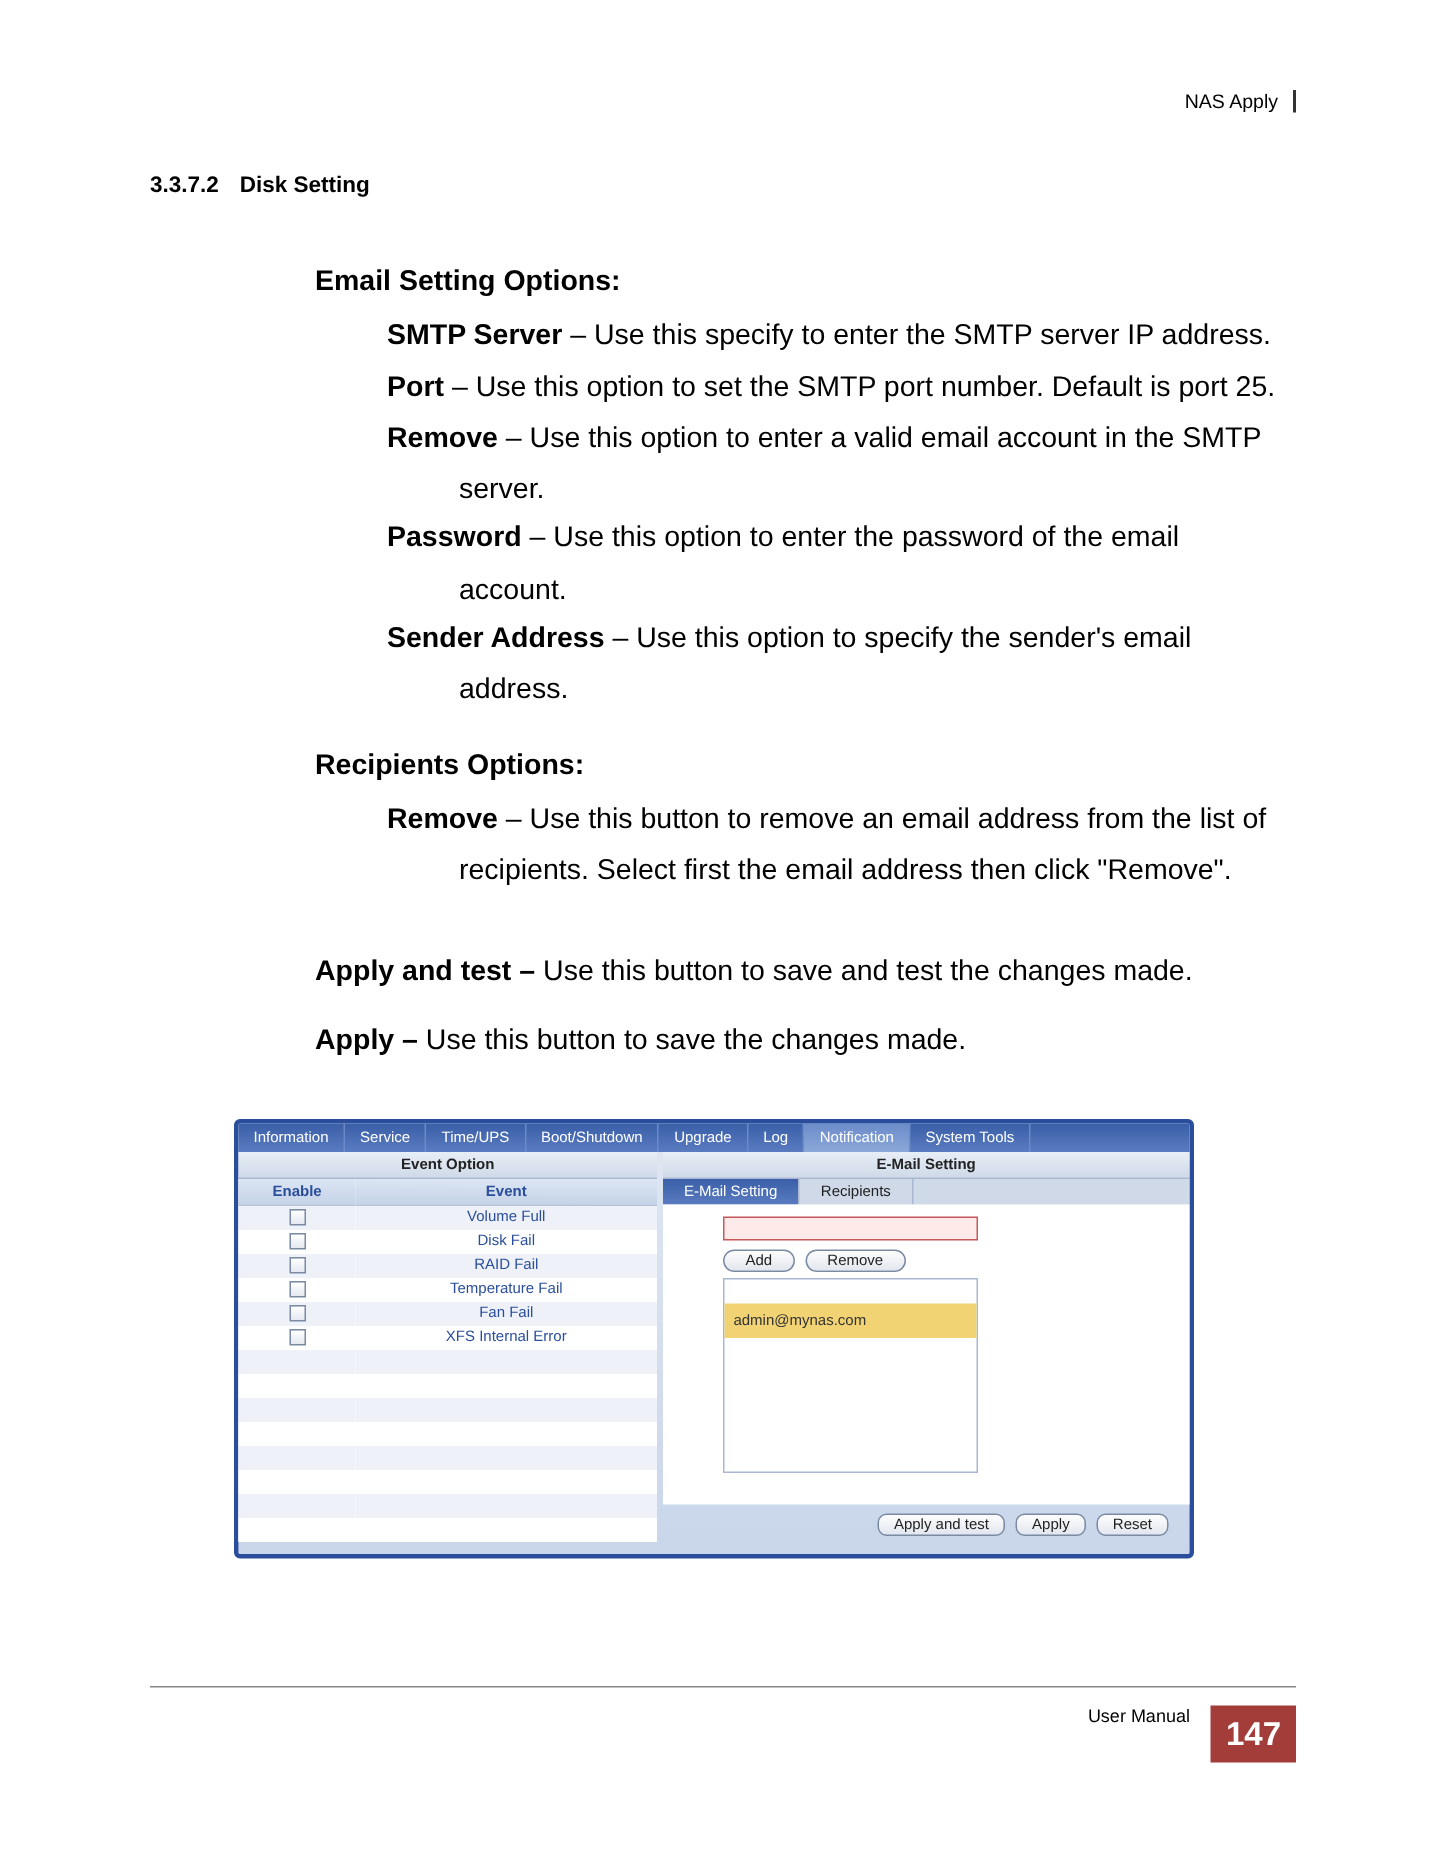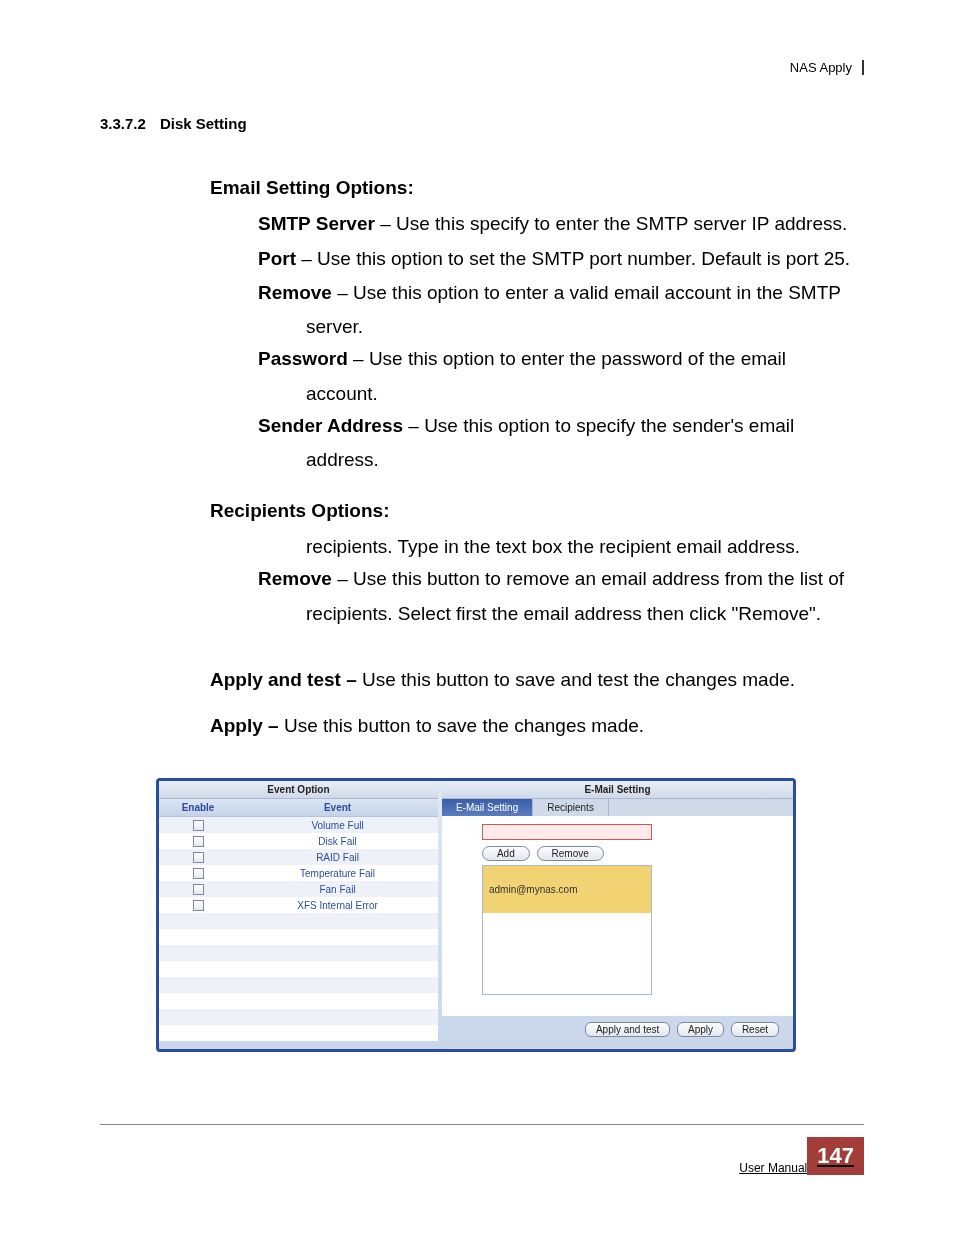--- a/index.html
+++ b/index.html
@@ -170,21 +170,22 @@
   .recip-list {
     margin-left: 30px;
     width: 170px;
     border: 1px solid #a9b8d0;
     background: #fff;
     height: 130px;
     font-size: 10px;
     color: #333;
   }
   .recip-list .row {
-    padding: 18px 6px;
+    padding: 6px 6px;
+    margin-top: 16px;
   }
   .recip-list .row.sel {
     background: #f2d373;
   }
   .action-row {
     text-align: right;
     padding: 6px 10px 2px 0;
   }
   .action-row .mini-btn { padding: 1px 10px; border-radius: 6px; }
 
@@ -193,24 +194,23 @@
     position: absolute;
     left: 100px; right: 90px;
     bottom: 110px;
     border-top: 1px solid #888;
   }
   .footer {
     position: absolute;
     right: 90px;
     bottom: 60px;
     display: flex;
-    align-items: flex-end;
-    gap: 0;
+    align-items: flex-start;
+    gap: 14px;
     font-size: 12px;
-    text-decoration: underline;
   }
   .pg-badge {
     background: #a23d3a;
     color: #fff;
     font-weight: bold;
     font-size: 22px;
     padding: 6px 10px;
   }
 </style>
 </head>
@@ -231,29 +231,38 @@
     <div class="opt"><b>SMTP Server</b><span> – Use this specify to enter the SMTP server IP address.</span></div>
     <div class="opt"><b>Port</b><span> – Use this option to set the SMTP port number. Default is port 25.</span></div>
     <div class="opt"><b>Remove</b><span> – Use this option to enter a valid email account in the SMTP</span></div>
     <div class="opt-cont">server.</div>
     <div class="opt"><b>Password</b><span> – Use this option to enter the password of the email</span></div>
     <div class="opt-cont">account.</div>
     <div class="opt"><b>Sender Address</b><span> – Use this option to specify the sender's email</span></div>
     <div class="opt-cont">address.</div>
 
     <div class="subhead" style="margin-top:18px">Recipients Options:</div>
-    <div class="opt-cont">recipients. Type in the text box the recipient email address.</div>
     <div class="opt"><b>Remove</b><span> – Use this button to remove an email address from the list of</span></div>
     <div class="opt-cont">recipients. Select first the email address then click "Remove".</div>
 
     <div class="para" style="margin-top:34px"><b>Apply and test –</b><span> Use this button to save and test the changes made.</span></div>
     <div class="para"><b>Apply –</b><span> Use this button to save the changes made.</span></div>
   </div>
 
   <div class="ui-shot">
+    <div class="tabbar">
+      <div class="tab">Information</div>
+      <div class="tab">Service</div>
+      <div class="tab">Time/UPS</div>
+      <div class="tab">Boot/Shutdown</div>
+      <div class="tab">Upgrade</div>
+      <div class="tab">Log</div>
+      <div class="tab sel">Notification</div>
+      <div class="tab">System Tools</div>
+    </div>
 
     <div class="panes">
       <div class="pane" style="flex:0 0 44%">
         <div class="pane-title">Event Option</div>
         <table class="ev-table">
           <tbody>
               <tr>
             <th style="width:28%">Enable</th>
             <th>Event</th>
           </tr>

